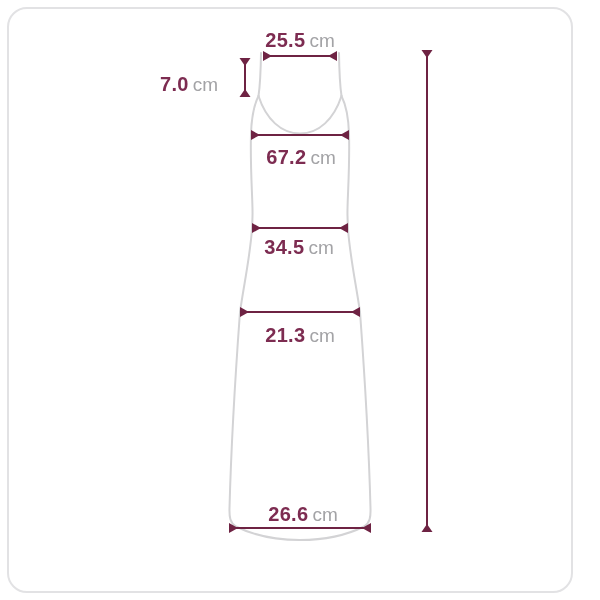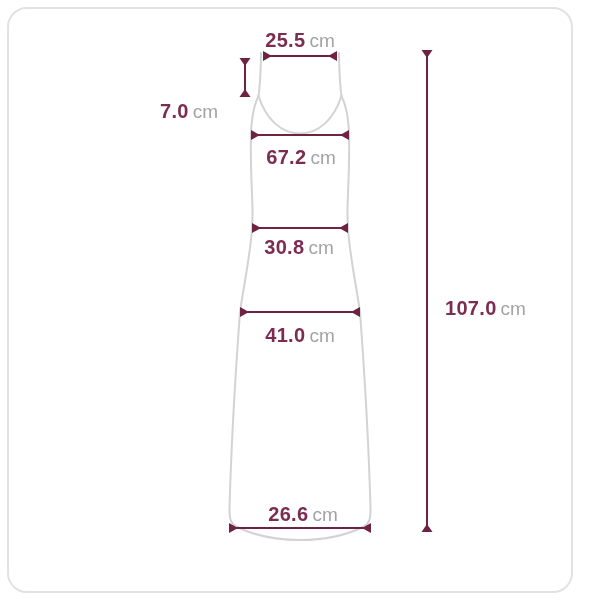--- a/index.html
+++ b/index.html
@@ -42,21 +42,21 @@
   .dim-arrow {
     fill: #6e2343;
     stroke: none;
   }
   .label {
     position: absolute;
     white-space: nowrap;
     line-height: 1;
   }
   .label.center  { transform: translate(-50%, -50%); }
-  .label.rightal { transform: translate(-100%, -50%); margin-top: 27px; }
+  .label.rightal { transform: translate(-100%, -50%); }
   .label.leftal  { transform: translate(0, -50%); }
   .label .num {
     font-size: 20px;
     font-weight: 600;
     letter-spacing: 0.3px;
     color: #7d2c51;
   }
   .label .unit {
     font-size: 19px;
     font-weight: 400;
@@ -143,28 +143,25 @@
 
   <div class="label rightal" style="left:218px; top:84px;">
     <span class="num">7.0</span><span class="unit">cm</span>
   </div>
 
   <div class="label center" style="left:301px; top:157px;">
     <span class="num">67.2</span><span class="unit">cm</span>
   </div>
 
   <div class="label center" style="left:299px; top:247px;">
-    <span class="num">30.8</span><span class="unit">cm</span>
+    <span class="num">34.5</span><span class="unit">cm</span>
   </div>
 
   <div class="label center" style="left:300px; top:335px;">
-    <span class="num">41.0</span><span class="unit">cm</span>
+    <span class="num">21.3</span><span class="unit">cm</span>
   </div>
 
   <div class="label center" style="left:303px; top:514px;">
     <span class="num">26.6</span><span class="unit">cm</span>
   </div>
 
-  <div class="label leftal" style="left:445px; top:308px;">
-    <span class="num">107.0</span><span class="unit">cm</span>
-  </div>
 
 </div>
 
 </body></html>

